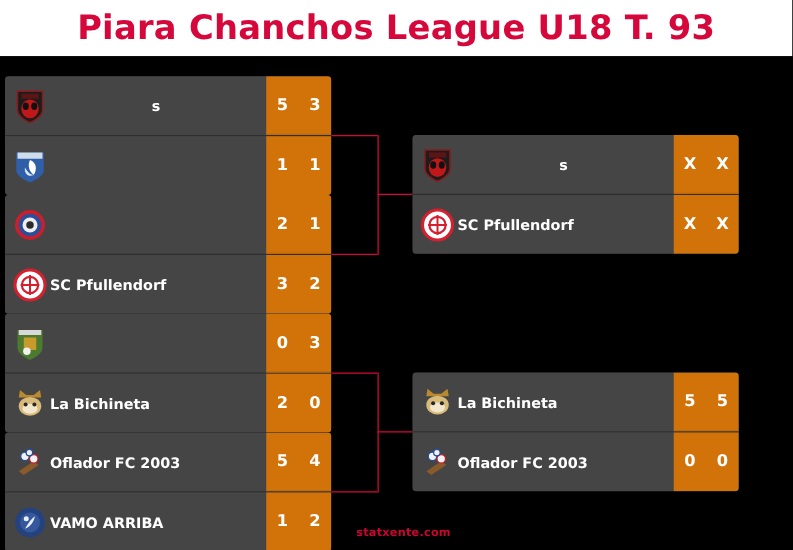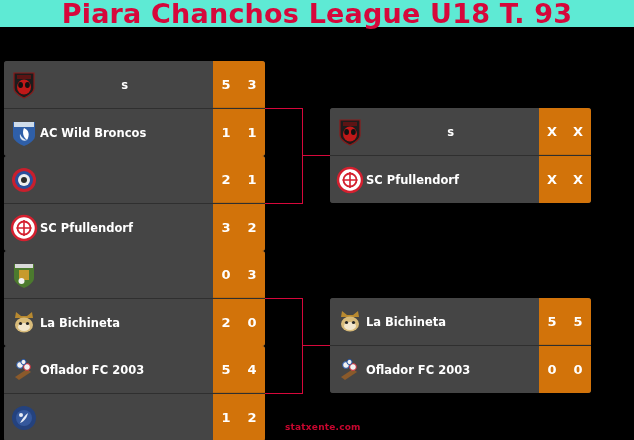--- a/index.html
+++ b/index.html
@@ -12,22 +12,22 @@
     height: 440px;
     overflow: hidden;
     font-family: "DejaVu Sans", sans-serif;
     position: relative;
   }
 
   
   .header {
     position: absolute;
     left: 0; top: 0;
-    width: 634px; height: 27px;
-    background: #5eead4;
+    width: 634px; height: 45px;
+    background: #ffffff;
     display: flex;
     align-items: center;
     justify-content: center;
   }
   .header-title {
     color: #d6083b;
     font-size: 27px;
     font-weight: bold;
     letter-spacing: 0.2px;
     font-family: "DejaVu Sans", sans-serif;
@@ -176,21 +176,20 @@
       </div>
       <div class="team-row">
         <span class="crest">
           <svg viewBox="0 0 30 30">
               <path d="M4 4h22v14c0 6-11 10-11 10S4 24 4 18z" fill="#2f5fa8"></path>
               <rect x="5" y="4" width="20" height="5" fill="#cfdcea"></rect>
               <path d="M15 10c5 2 6 7 3 12-4-3-5-8-3-12z" fill="#ffffff"></path>
               <path d="M11 16c2 4 5 6 7 6-4 2-8-1-7-6z" fill="#dce6f2"></path>
             </svg>
         </span>
-        <span class="team-name">AC Wild Broncos</span>
         <span class="scores">
           <span class="sc">1</span>
           <span class="sc">1</span>
         </span>
       </div>
     </div>
 
     <div class="match" style="top:111px;">
       <div class="team-row row-top">
         <span class="crest">
@@ -273,20 +272,21 @@
       </div>
       <div class="team-row">
         <span class="crest">
           <svg viewBox="0 0 30 30">
               <circle cx="15" cy="15" r="12" fill="#24427e"></circle>
               <circle cx="15" cy="15" r="8" fill="#35589c"></circle>
               <path d="M11 20c3-5 5-8 8-10-1 4-3 8-8 10z" fill="#e9eef7"></path>
               <circle cx="12" cy="12" r="2" fill="#e9eef7"></circle>
             </svg>
         </span>
+        <span class="team-name">VAMO ARRIBA</span>
         <span class="scores">
           <span class="sc">1</span>
           <span class="sc">2</span>
         </span>
       </div>
     </div>
   </div>
 
   <div class="round-sf">
 

